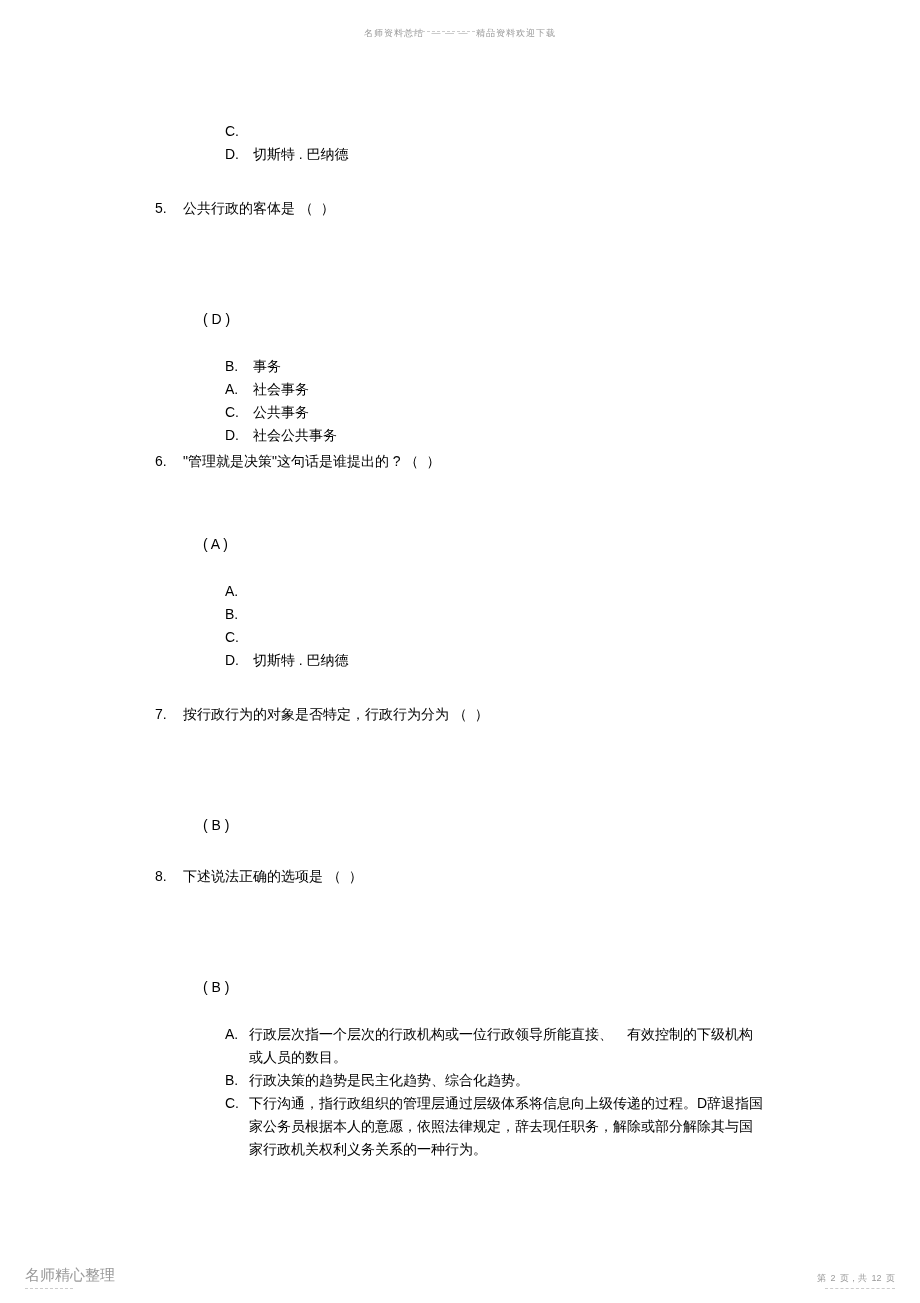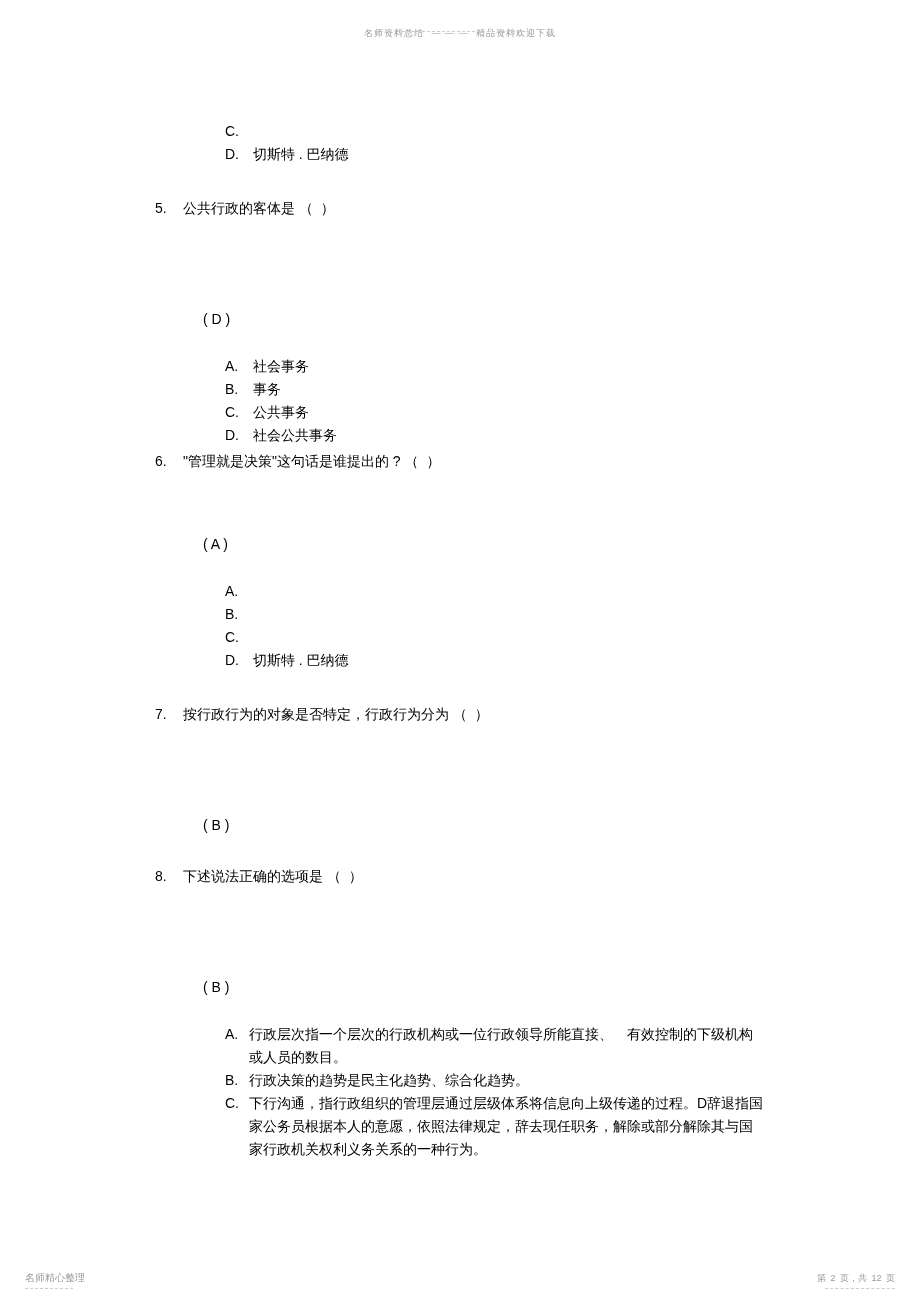--- a/index.html
+++ b/index.html
@@ -97,21 +97,21 @@
     .option-text-line .option-letter {
       flex-shrink: 0;
     }
     .option-text-content {
       flex: 1;
     }
     .footer-left {
       position: absolute;
       bottom: 18px;
       left: 25px;
-      font-size: 10px;
+      font-size: 15px;
       color: #999999;
     }
     .footer-left-underline {
       position: absolute;
       bottom: 14px;
       left: 25px;
       width: 48px;
       border-bottom: 1px dashed #cccccc;
     }
     .footer-right {
@@ -172,26 +172,26 @@
   </div>
 
   <div class="gap-large"></div>
 
   <div class="answer-letter">( D )</div>
 
   <div style="height:14px;"></div>
 
   <div class="option-block">
     <div class="option-line">
+      <span class="option-letter">B.</span>
+      <span>事务</span>
+    </div>
+    <div class="option-line">
       <span class="option-letter">A.</span>
       <span>社会事务</span>
-    </div>
-    <div class="option-line">
-      <span class="option-letter">B.</span>
-      <span>事务</span>
     </div>
     <div class="option-line">
       <span class="option-letter">C.</span>
       <span>公共事务</span>
     </div>
     <div class="option-line">
       <span class="option-letter">D.</span>
       <span>社会公共事务</span>
     </div>
   </div>

